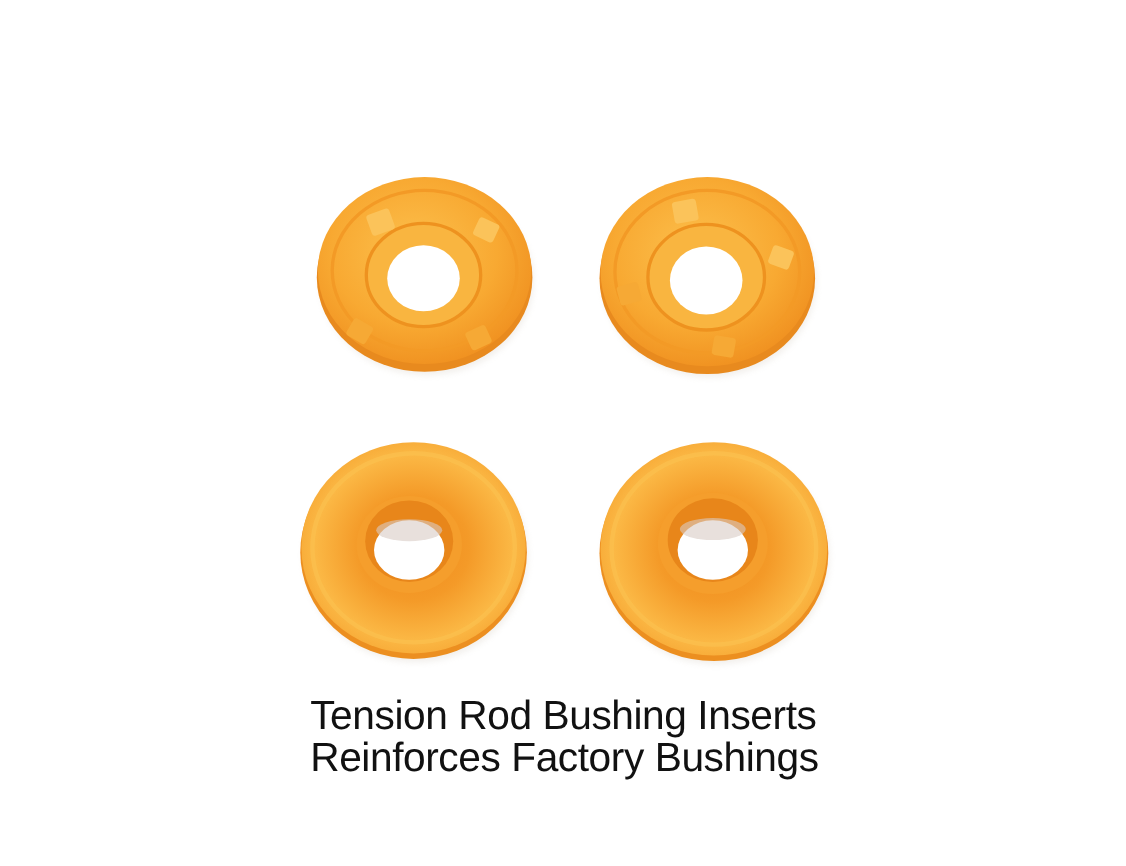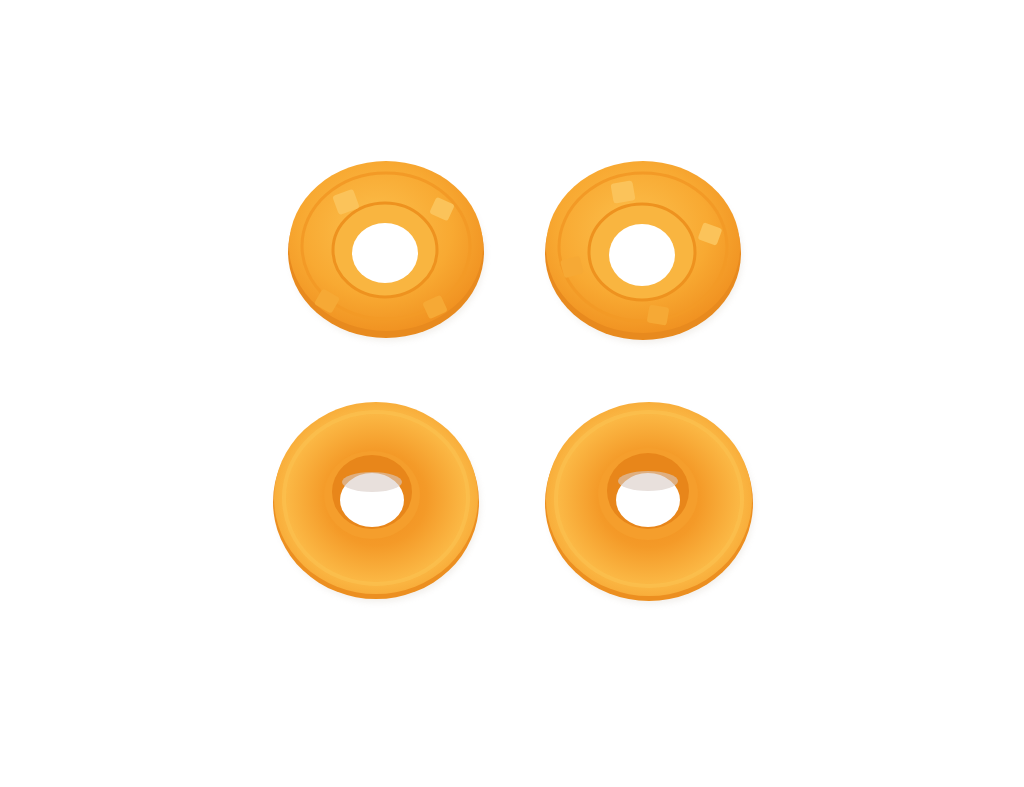--- a/index.html
+++ b/index.html
@@ -82,13 +82,17 @@
       <ellipse cx="649" cy="503" rx="104" ry="98" fill="#ec8f20"></ellipse>
       <ellipse cx="649" cy="499" rx="103" ry="97" fill="url(#cupBottom)"></ellipse>
       <ellipse cx="649" cy="499" rx="93" ry="87" fill="none" stroke="#fbbf4d" stroke-width="4" opacity="0.8"></ellipse>
       <ellipse cx="648" cy="494" rx="50" ry="46" fill="#f59e2c"></ellipse>
       <ellipse cx="648" cy="491" rx="41" ry="38" fill="#e8861a"></ellipse>
       <ellipse cx="648" cy="500" rx="32" ry="27" fill="#ffffff"></ellipse>
       <ellipse cx="648" cy="481" rx="30" ry="10" fill="#d8cbc4" opacity="0.6"></ellipse>
     </g>
   </svg>
 
+  <div class="caption">
+    <div>Tension Rod Bushing Inserts</div>
+    <div>Reinforces Factory Bushings</div>
+  </div>
 </div>
 
 </body></html>

